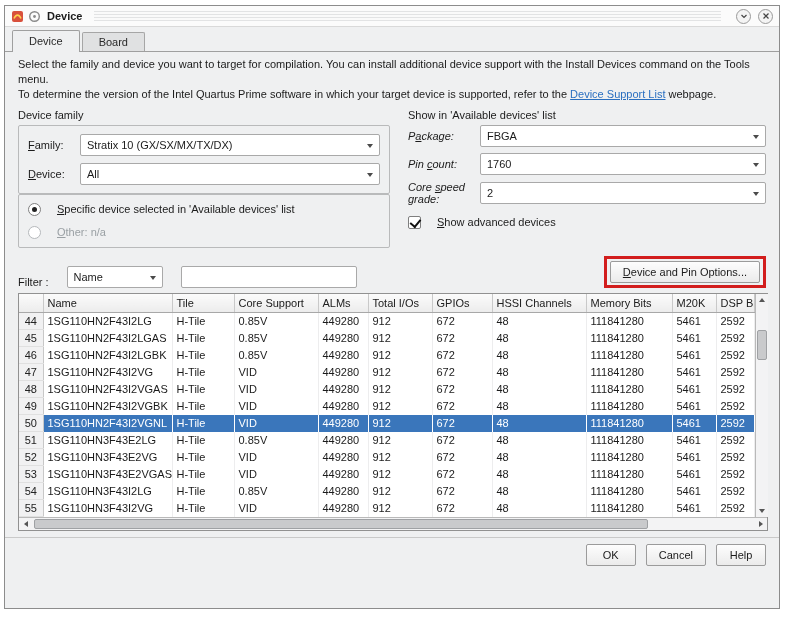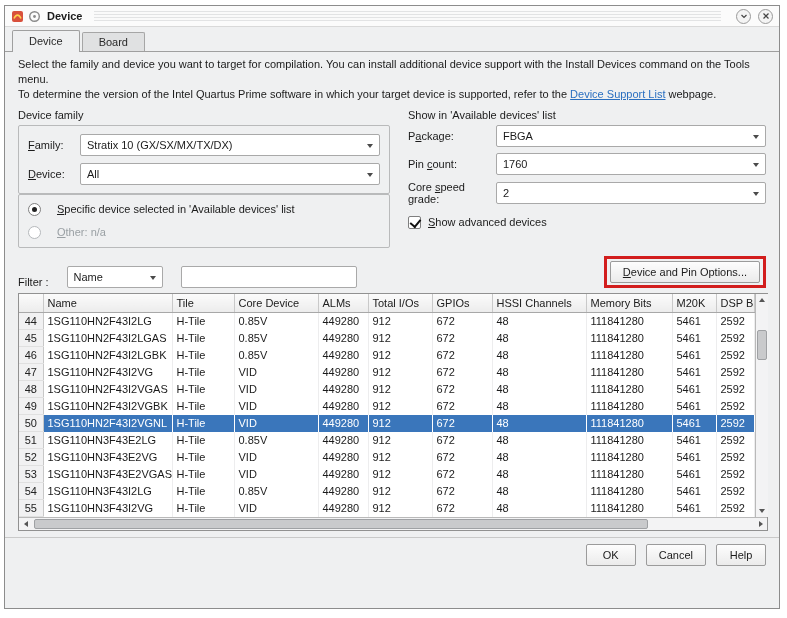--- a/index.html
+++ b/index.html
@@ -68,21 +68,21 @@
   .group-title { margin: 3px 0 4px; }
   .group-title.mt { margin-top: 9px; }
   .groupbox {
     border: 1px solid #b9babb; border-radius: 2px;
     padding: 8px 9px;
   }
   .form-row { display: flex; align-items: center; margin-bottom: 7px; }
   .form-row:last-child { margin-bottom: 0; }
   .form-row > label { flex: none; width: 52px; }
   .col-right .form-row { margin-bottom: 6px; }
-  .col-right .form-row > label { width: 88px; }
+  .col-right .form-row > label { width: 72px; font-style: italic; }
 
   .combo {
     flex: 1; height: 22px; background: #fff;
     border: 1px solid #a9a9a9; border-radius: 2px;
     display: flex; align-items: center; padding: 0 6px;
     overflow: hidden; white-space: nowrap; cursor: default;
   }
   .combo .arrow {
     margin-left: auto; flex: none; width: 0; height: 0;
     border-left: 3.5px solid transparent; border-right: 3.5px solid transparent;
@@ -94,21 +94,21 @@
   .radio {
     flex: none; width: 13px; height: 13px; border-radius: 50%;
     border: 1px solid #808080; background: #fff; position: relative;
   }
   .radio.checked::after {
     content: ""; position: absolute; inset: 3px; border-radius: 50%; background: #222;
   }
   .radio-row.disabled { color: #9aa0a4; }
   .radio-row.disabled .radio { border-color: #b6b9bc; }
 
-  .check-row { display: flex; align-items: center; gap: 7px; margin-top: 11px; }
+  .check-row { display: flex; align-items: center; gap: 16px; margin-top: 11px; }
   .checkbox {
     flex: none; width: 13px; height: 13px; background: #fff;
     border: 1px solid #7f7f7f; border-radius: 2px; position: relative;
   }
   .checkbox.checked::after {
     content: ""; position: absolute; left: 3px; top: 0.5px;
     width: 4.5px; height: 8px;
     border-right: 2px solid #111; border-bottom: 2px solid #111;
     transform: rotate(40deg);
   }
@@ -317,21 +317,21 @@
               <col style="width:94px">
             <col style="width:86px">
               <col style="width:44px">
               <col style="width:38px">
           </colgroup>
           <thead>
             <tr>
               <th class="gutter-h"></th>
             <th>Name</th>
                 <th>Tile</th>
-                <th>Core Device</th>
+                <th>Core Support</th>
                 <th>ALMs</th>
                 <th>Total I/Os</th>
                 <th>GPIOs</th>
                 <th>HSSI Channels</th>
                 <th>Memory Bits</th>
                 <th>M20K</th>
                 <th>DSP Bl</th>
               </tr>
           </thead>
           <tbody>

